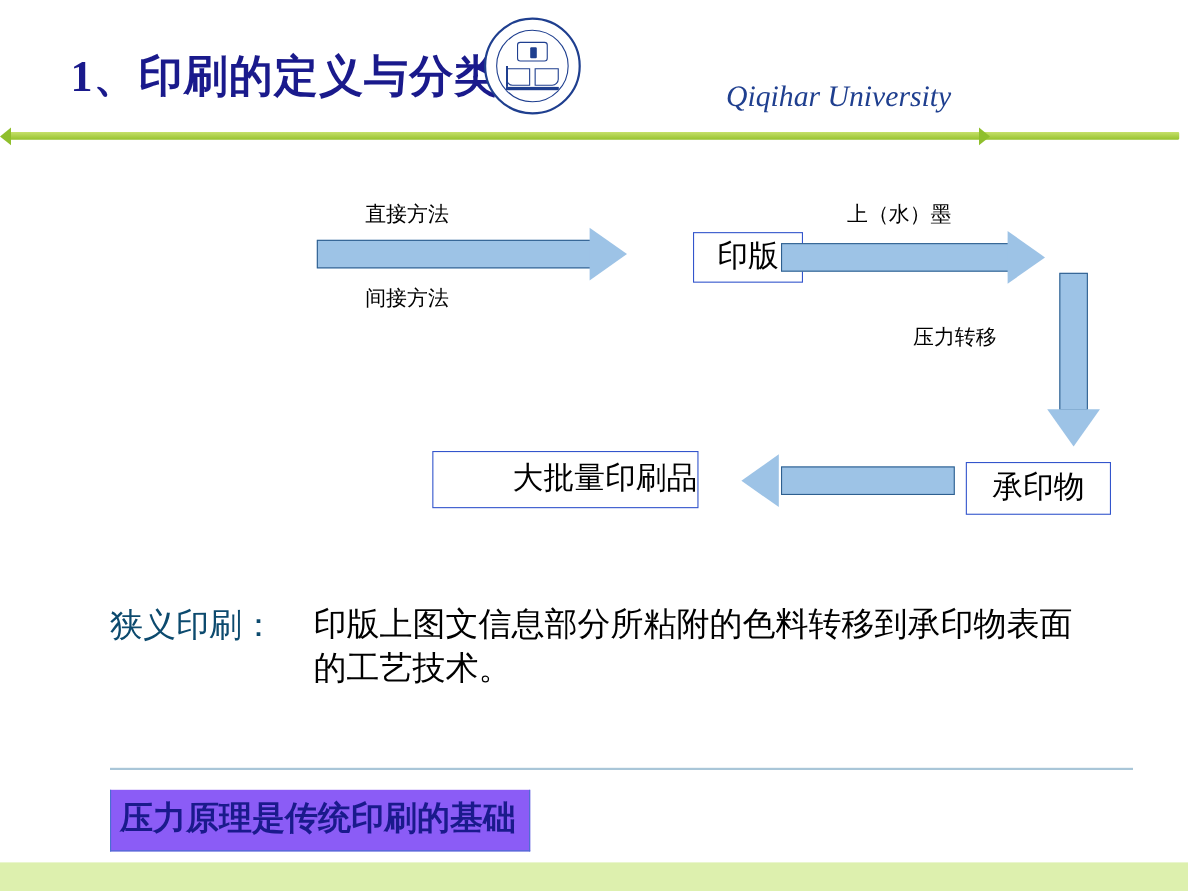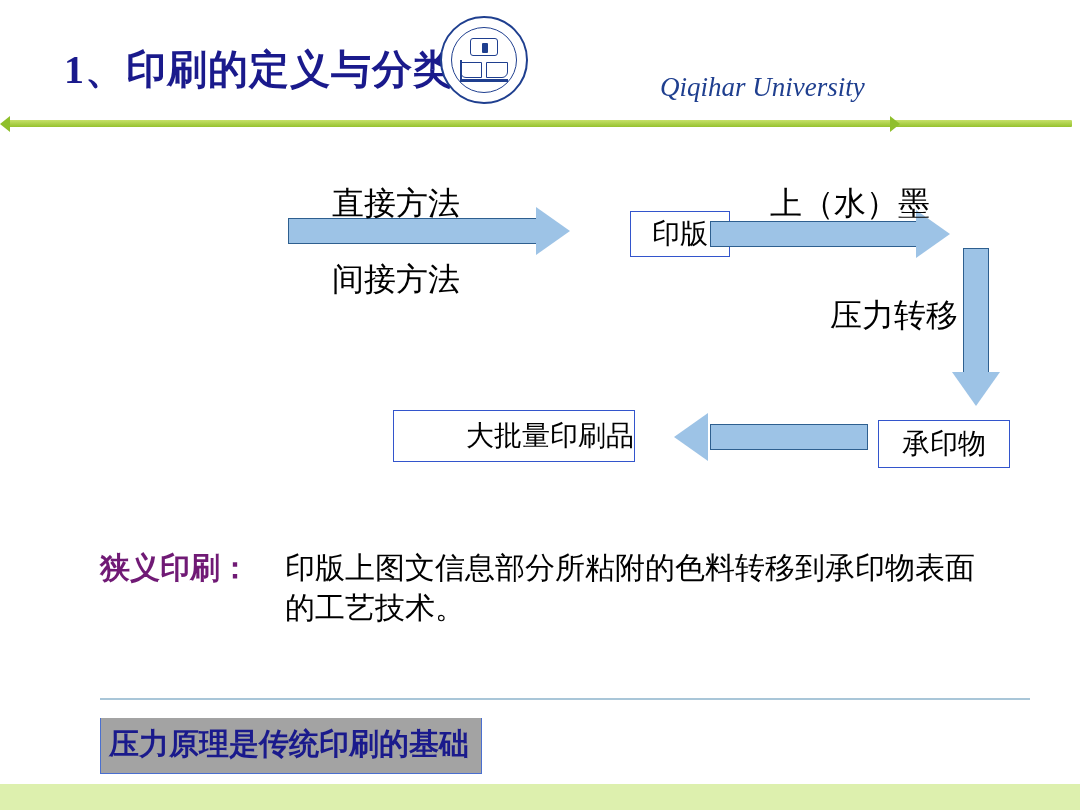--- a/index.html
+++ b/index.html
@@ -170,21 +170,21 @@
     align-items: center;
     justify-content: center;
     font-family: "Liberation Serif", serif;
     box-sizing: border-box;
   }
   .node .lines {
     display: block;
   }
   .label {
     position: absolute;
-    font-size: 32px;
+    font-size: 19px;
     color: #000000;
     font-family: "Liberation Serif", serif;
     white-space: nowrap;
   }
 
   
   .arrow-h {
     position: absolute;
     height: 26px;
     background: #9dc3e6;
@@ -214,22 +214,22 @@
     border-right: 24px solid transparent;
     border-top: 34px solid #9dc3e6;
   }
 
   
   .def-term {
     position: absolute;
     left: 100px;
     top: 548px;
     font-size: 30px;
-    color: #701a75;
-    font-weight: bold;
+    color: #0c4a6e;
+    font-weight: normal;
     white-space: nowrap;
     text-align: right;
   }
   .def-text {
     position: absolute;
     left: 285px;
     top: 548px;
     width: 690px;
     font-size: 30px;
     color: #000000;
@@ -248,21 +248,21 @@
   .footer-note {
     position: absolute;
     left: 100px;
     top: 718px;
     padding: 6px 12px 8px 8px;
     border: 1px solid #4a6fd0;
     border-top: none;
     font-size: 30px;
     color: #1a1a8c;
     font-weight: bold;
-    background: #a3a3a3;
+    background: #8b5cf6;
     white-space: nowrap;
   }
 
   .bottom-band {
     position: absolute;
     left: 0;
     bottom: 0;
     width: 1080px;
     height: 26px;
     background: #ddf0ae;

